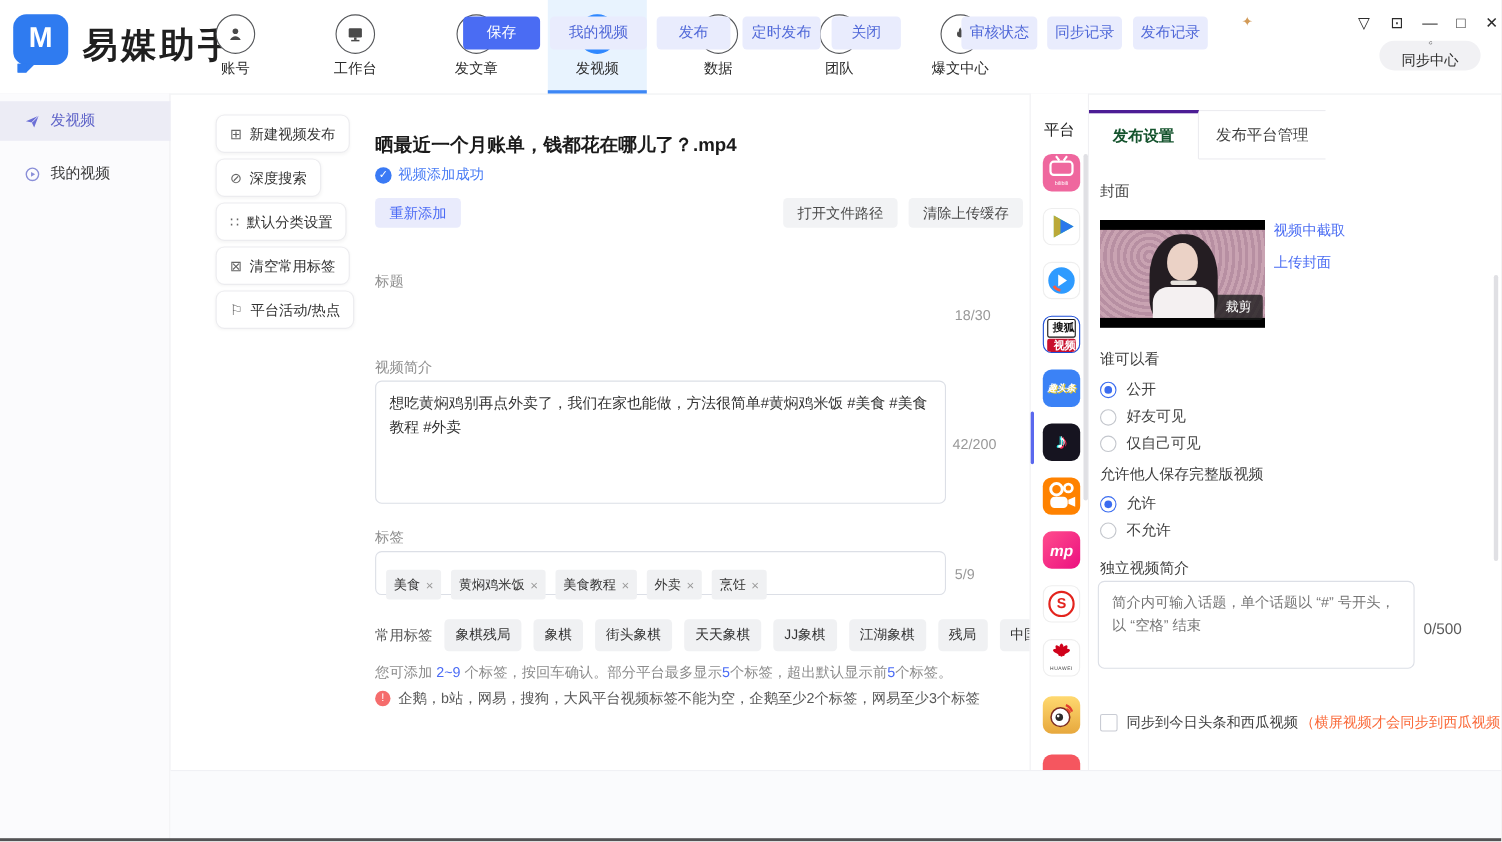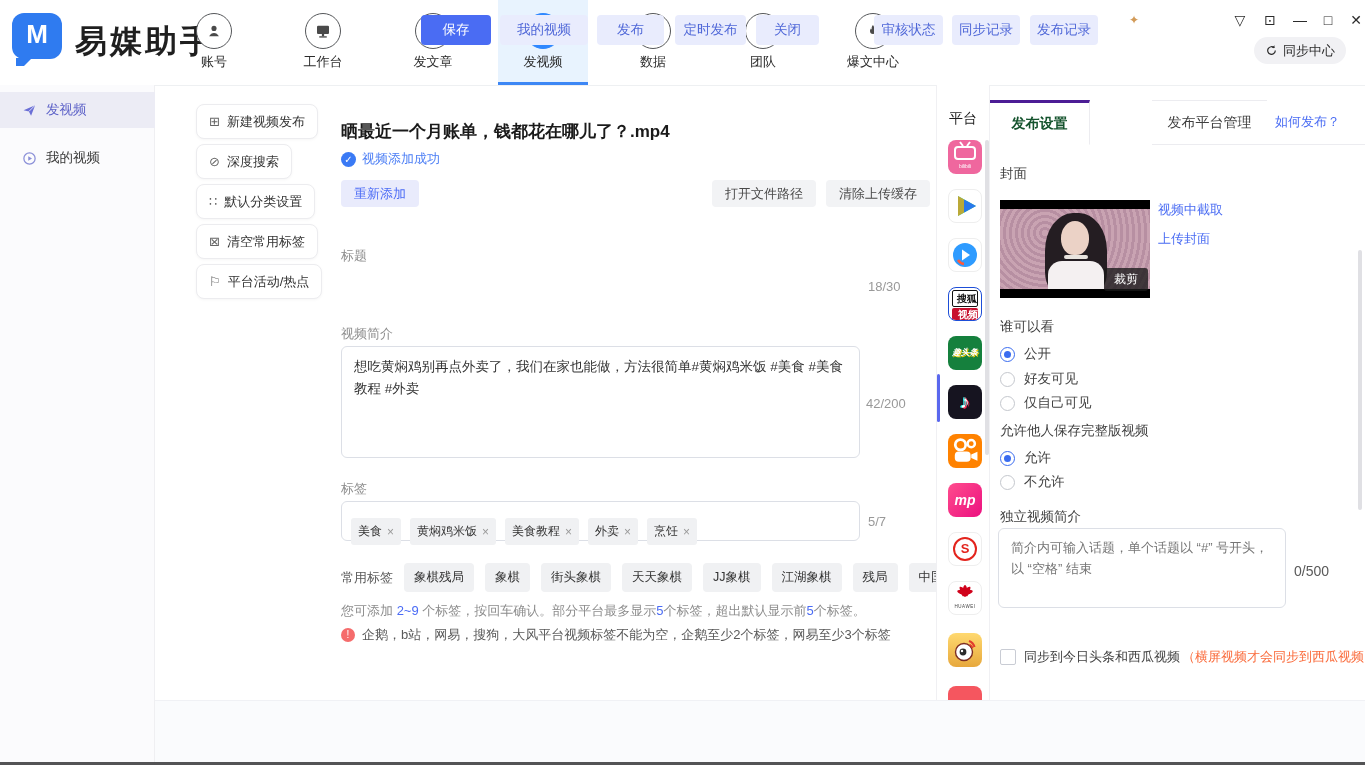--- a/index.html
+++ b/index.html
@@ -11,21 +11,21 @@
   .logo-bubble{position:absolute;left:12px;top:13px;width:50px;height:46px;background:#2f7bf0;border-radius:12px;}
   .logo-bubble:after{content:"";position:absolute;left:4px;bottom:-7px;border:8px solid transparent;border-top-color:#2f7bf0;border-left-color:#2f7bf0;border-bottom-width:0;}
   .logo-m{position:absolute;left:0;top:6px;width:50px;text-align:center;color:#fff;font-weight:bold;font-size:26px;}
   .app-title{position:absolute;left:75px;top:20px;font-size:32px;font-weight:bold;color:#1f1f1f;letter-spacing:3px;}
   .nav-item{position:absolute;top:0;width:90px;height:85px;text-align:center;cursor:pointer;}
   .nav-item.active{background:#e8f3fe;border-bottom:3px solid #3d87f5;box-sizing:border-box;}
   .nav-circle{width:36px;height:36px;border:1.5px solid #55575a;border-radius:50%;margin:13px auto 4px;display:flex;align-items:center;justify-content:center;box-sizing:border-box;background:#fff;}
   .nav-circle.filled{background:#2f88ff;border-color:#2f88ff;}
   .nav-label{font-size:13px;color:#2b2b2b;}
   .winbtn{position:absolute;top:8px;width:24px;height:24px;text-align:center;line-height:24px;font-size:14px;color:#2b2b2b;cursor:pointer;}
-  .sync-btn{position:absolute;left:1254px;top:37px;width:92px;height:27px;background:#f1f1f4;border-radius:14px;display:flex;align-items:center;justify-content:center;gap:5px;font-size:13px;color:#2b2b2b;cursor:pointer;}
+  .sync-btn{position:absolute;left:1254px;top:37px;width:92px;height:27px;background:#f1f1f4;border-radius:14px;display:flex;align-items:center;justify-content:center;gap:5px;font-size:13px;color:#2b2b2b;cursor:pointer;flex-direction:column;}
   
   .sidebar{position:absolute;left:0;top:85px;width:155px;height:680px;background:#fbfbfd;border-right:1px solid #efeff2;box-sizing:border-box;}
   .side-item{position:absolute;left:0;width:155px;height:36px;display:flex;align-items:center;gap:9px;padding-left:22px;box-sizing:border-box;font-size:13.5px;color:#3a3a3a;cursor:pointer;}
   .side-item.active{background:#ececf5;color:#5e63c8;}
   
   .act-btn{position:absolute;left:196px;height:33px;background:#fff;border:1px solid #ececef;border-radius:8px;box-shadow:0 1px 3px rgba(0,0,0,0.04);display:flex;align-items:center;gap:7px;padding:0 12px;font-size:13px;color:#333;cursor:pointer;white-space:nowrap;}
   .act-ic{font-size:13px;color:#666;}
   
   .file-title{position:absolute;left:341px;top:120px;font-size:17px;font-weight:bold;color:#1a1a1a;}
   .status-row{position:absolute;left:341px;top:150px;display:flex;align-items:center;gap:6px;font-size:13px;color:#4a7df5;}
@@ -225,21 +225,21 @@
       </span>
     <span class="tag-chip">
         <span>外卖</span>
         <span class="tag-x">×</span>
       </span>
     <span class="tag-chip">
         <span>烹饪</span>
         <span class="tag-x">×</span>
       </span>
   </div>
-  <div class="f-count" style="left:868px;top:514px">5/7</div>
+  <div class="f-count" style="left:868px;top:514px">5/9</div>
 
   <div class="abs" style="left:341px;top:563px;display:flex;align-items:center;gap:11px;width:560px">
     <span style="font-size:13px;color:#595959;flex:none">常用标签</span>
     <span class="common-chip">象棋残局</span>
     <span class="common-chip">象棋</span>
     <span class="common-chip">街头象棋</span>
     <span class="common-chip">天天象棋</span>
     <span class="common-chip">JJ象棋</span>
     <span class="common-chip">江湖象棋</span>
     <span class="common-chip">残局</span>
@@ -273,21 +273,21 @@
     <svg width="32" height="32" viewBox="0 0 32 32">
         <circle cx="16" cy="16" r="12" fill="#2e9bff"></circle>
         <path d="M13 10.5l8 5.5-8 5.5z" fill="#fff"></path>
         <path d="M9 21a9 9 0 0 0 6 4" stroke="#ff5a3c" stroke-width="2.4" fill="none"></path>
       </svg>
   </div>
   <div class="plat-ic" style="top:287px;background:#fff;border:1px solid #1d4ed8;box-sizing:border-box;text-align:right">
     <div style="font-size:10px;font-weight:bold;color:#111;line-height:15px;border:1px solid #111;margin:2px 3px 0;border-radius:2px">搜狐</div>
     <div style="font-size:10px;font-weight:bold;color:#fff;background:#c8102e;line-height:14px;margin:1px 3px;border-radius:2px">视频</div>
   </div>
-  <div class="plat-ic" style="top:336px;background:#15803d;display:flex;align-items:center;justify-content:center">
+  <div class="plat-ic" style="top:336px;background:#3b82f6;display:flex;align-items:center;justify-content:center">
     <span style="color:#fff;font-size:8.5px;font-weight:bold;font-style:italic;text-shadow:1px 1px 0 #ffd200">趣头条</span>
   </div>
   <div class="abs" style="left:937px;top:374px;width:3px;height:48px;background:#5a68ee;border-radius:2px"></div>
   <div class="plat-ic" style="top:385px;background:#161420;display:flex;align-items:center;justify-content:center">
     <span style="color:#fff;font-size:19px;text-shadow:-1.5px 0 0 #25f4ee,1.5px 1px 0 #fe2c55">♪</span>
   </div>
   <div class="plat-ic" style="top:434px;background:#ff8200">
     <svg width="34" height="34" viewBox="0 0 30 30">
         <circle cx="11" cy="9.5" r="4.6" fill="none" stroke="#fff" stroke-width="2.4"></circle>
         <circle cx="20.5" cy="8.5" r="3.2" fill="none" stroke="#fff" stroke-width="2.2"></circle>
@@ -319,24 +319,21 @@
         <circle cx="15" cy="19" r="3.4" fill="#2b2b2b"></circle>
         <circle cx="14" cy="18" r="1.2" fill="#fff"></circle>
         <path d="M21 8a9 9 0 0 1 5.5 6" stroke="#e23d2e" stroke-width="2.2" fill="none"></path>
         <path d="M21.5 11.5a5.5 5.5 0 0 1 3.2 3.6" stroke="#e23d2e" stroke-width="1.8" fill="none"></path>
       </svg>
   </div>
   <div class="abs" style="left:948px;top:686px;width:34px;height:14px;background:#f5565f;border-radius:8px 8px 0 0"></div>
   <div class="scroll-thumb" style="left:985px;top:140px;height:315px"></div>
 
   <div class="tab" style="left:990px;width:100px;border-top:3px solid #4c1d95;border-right:1px solid #ececf0;border-bottom:1px solid #fff;color:#14532d;font-weight:bold">发布设置</div>
-  <div class="tab" style="left:1152px;width:115px;border-top:1px solid #ececf0;border-bottom:1px solid #ececf0;color:#3f3f3f">发布平台管理</div>
-  <div class="abs" style="left:1205px;top:100px;width:160px;height:45px;border-bottom:1px solid #ececf0;box-sizing:border-box;display:flex;align-items:center;justify-content:flex-end;padding-right:25px">
-    <span class="link">如何发布？</span>
-  </div>
+  <div class="tab" style="left:1090px;width:115px;border-top:1px solid #ececf0;border-bottom:1px solid #ececf0;color:#3f3f3f">发布平台管理</div>
 
   <div class="rp-label" style="left:1000px;top:165px">封面</div>
 
   <div class="abs" style="left:1000px;top:200px;width:150px;height:98px;background:#000;">
     <div class="abs" style="left:0;top:9px;width:150px;height:80px;background:repeating-radial-gradient(circle at 30% 30%, #c9a3b2 0 3px, #b78fa2 3px 6px);overflow:hidden">
       <div class="abs" style="left:45px;top:4px;width:62px;height:84px;background:#241d22;border-radius:45% 45% 30% 30%"></div>
       <div class="abs" style="left:61px;top:12px;width:28px;height:34px;background:#ebd2c6;border-radius:50% 50% 46% 46%"></div>
       <div class="abs" style="left:48px;top:52px;width:56px;height:28px;background:#f4f0f1;border-radius:14px 14px 0 0"></div>
       <div class="abs" style="left:64px;top:46px;width:24px;height:4px;background:#e8e3de;border-radius:2px"></div>
     </div>

